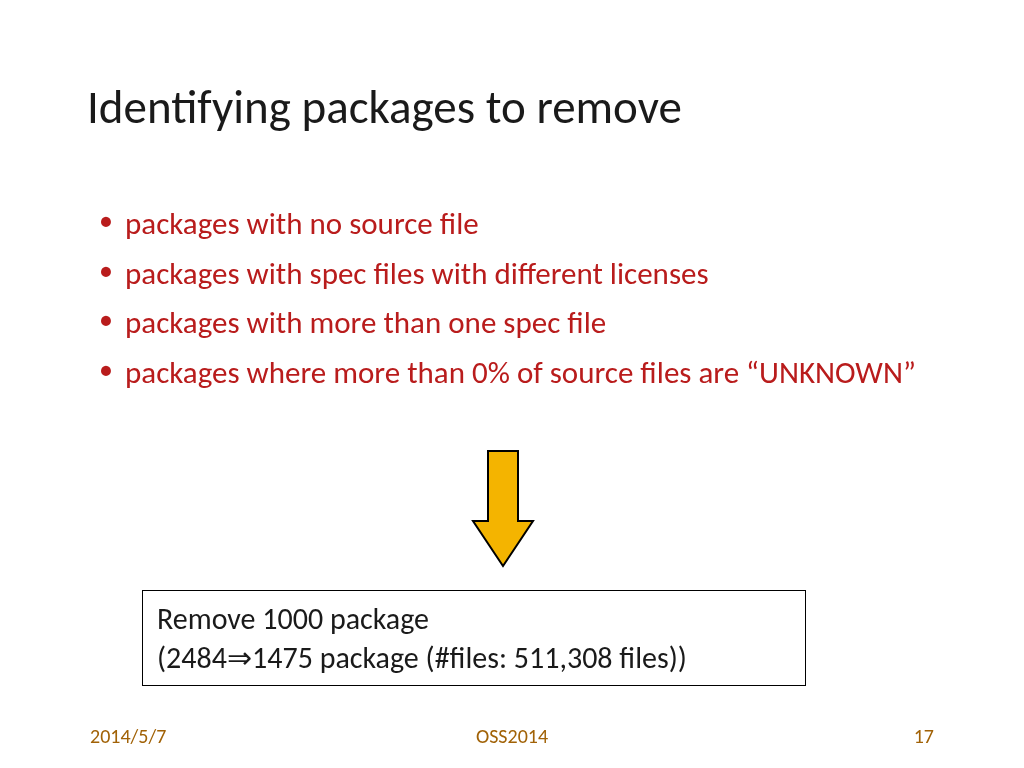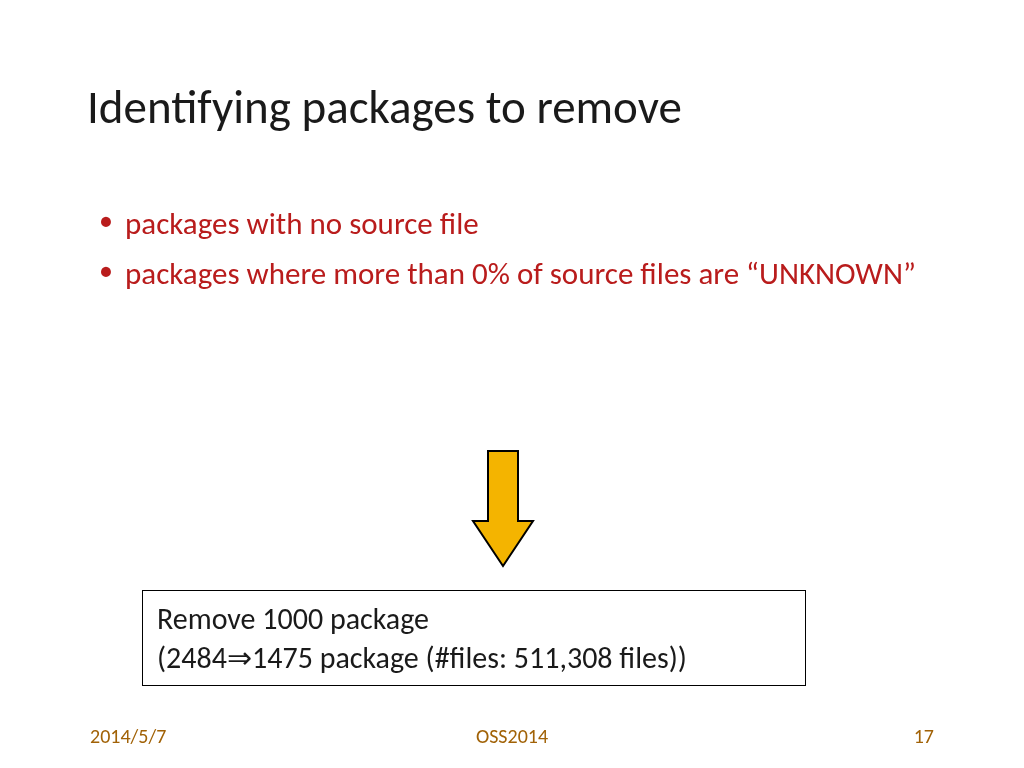--- a/index.html
+++ b/index.html
@@ -89,20 +89,22 @@
     }
   </style>
 </head>
 <body>
 
 <div class="slide">
   <h1 class="title">Identifying packages to remove</h1>
 
   <ul class="bullets">
     <li>packages with no source file</li>
+    <li>packages with spec files with different licenses</li>
+    <li>packages with more than one spec file</li>
     <li>packages where more than 0% of source files are “UNKNOWN”</li>
   </ul>
 
   <div class="arrow-container">
     <svg width="70" height="125" viewBox="0 0 70 125">
       <path d="M 20 5 L 50 5 L 50 75 L 65 75 L 35 120 L 5 75 L 20 75 Z" fill="#f4b400" stroke="#000000" stroke-width="2"></path>
     </svg>
   </div>
 
   <div class="result-box">

